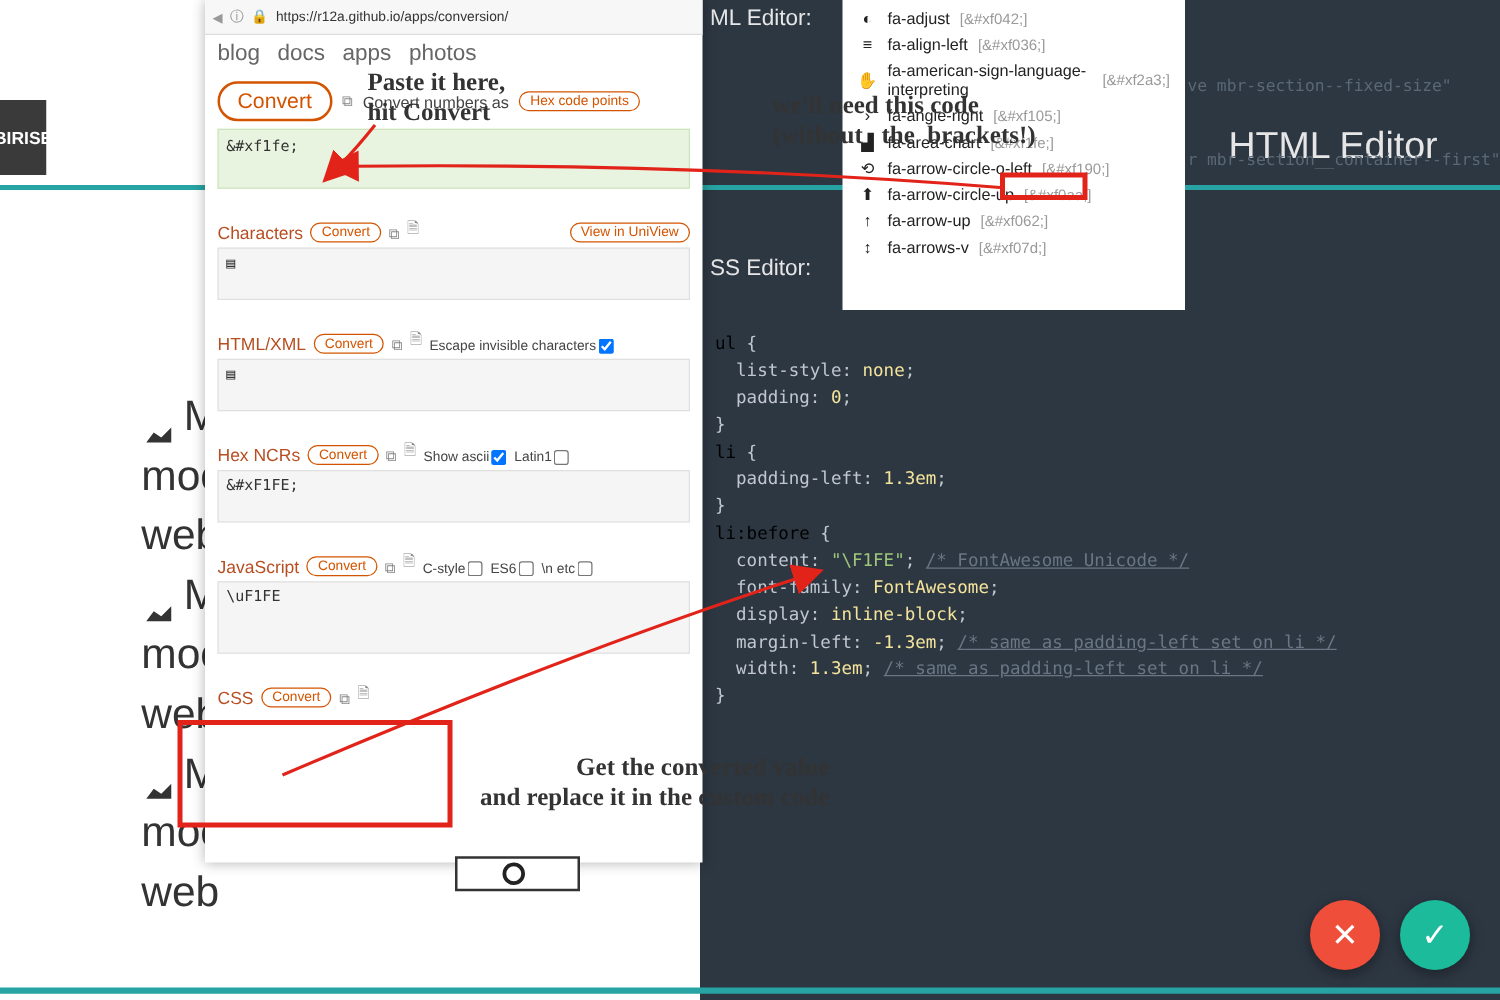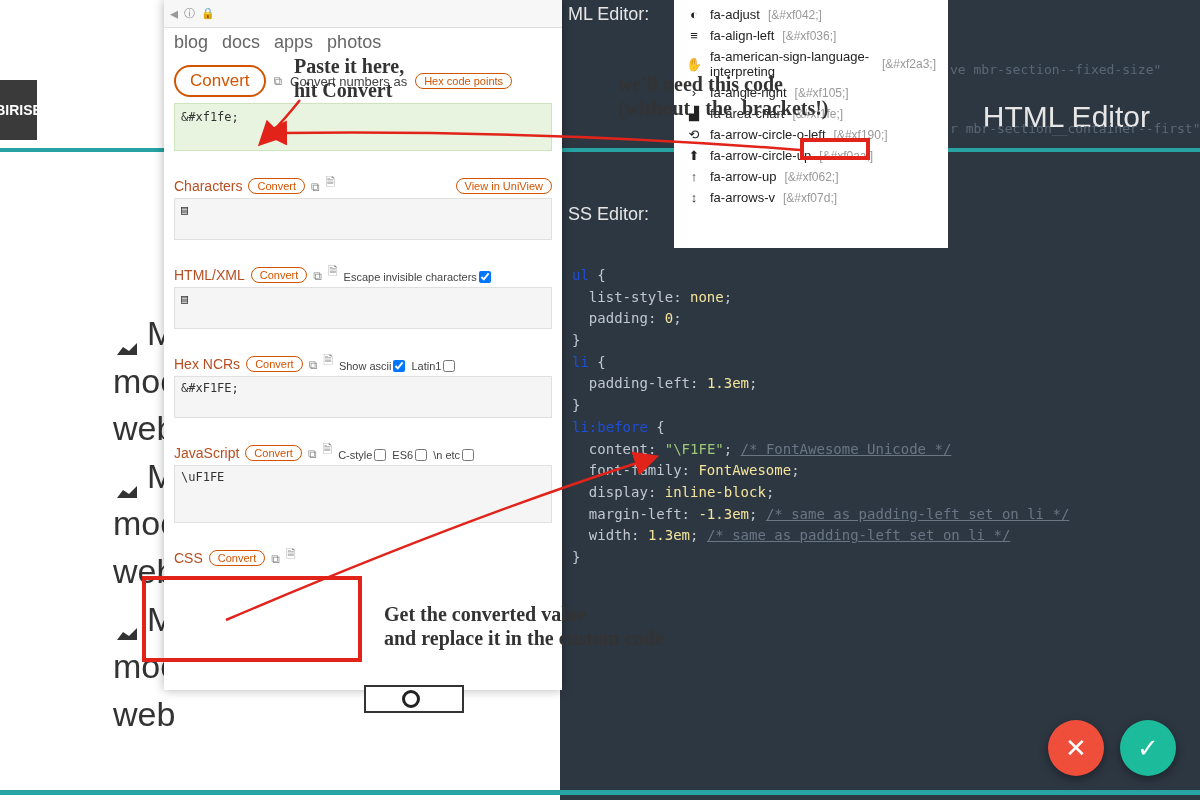--- a/index.html
+++ b/index.html
@@ -35,21 +35,21 @@
   .checkbox input { width:12px; height:12px;}
   .outbox { background:#f5f5f5; border:1px solid #e0e0e0; min-height:42px; margin-top:4px; padding:4px 6px; font-family:monospace; font-size:12px; color:#333;}
   .red-box1 { position:absolute; border:4px solid #e2231a; }
   
   .iconref { position:absolute; left:674px; top:0; width:274px; height:248px; background:#fff; padding:4px 12px; font-size:13px;}
   .iconref .row { display:flex; align-items:center; gap:8px; padding:3px 0; color:#222;}
   .iconref .glyph { width:16px; text-align:center; font-size:13px; color:#222;}
   .iconref .code { color:#999; font-size:12px;}
   
   .codeed { position:absolute; left:572px; top:265px; width:620px; font-family:'Consolas','Menlo',monospace; font-size:14px; line-height:1.55; color:#c0c7cf; white-space:pre;}
-  .tk-sel { color:#1d4ed8;}
+  .tk-sel { color:#000000;}
   .tk-prop { color:#c0c7cf;}
   .tk-val { color:#f5e49b;}
   .tk-str { color:#9ec77a;}
   .tk-cmt { color:#6a7684;text-decoration:underline;}
   .editor-labels { position:absolute; left:568px; font-size:18px; color:#e6e6e6;}
   
   .fab { position:absolute; bottom:24px; width:56px; height:56px; border-radius:50%; display:flex; align-items:center; justify-content:center; color:#fff; font-size:26px; box-shadow:0 3px 10px rgba(0,0,0,.4);}
   .fab-red { right:96px; background:#ef4e3a;}
   .fab-green { right:24px; background:#1cbb9b;}
   
@@ -100,20 +100,21 @@
 </div>
 
 <div class="editor-labels" style="top:4px;">ML Editor:</div>
 <div class="editor-labels" style="top:204px;">SS Editor:</div>
 
 <div class="browser">
   <div class="url-bar">
     <span class="back">◂</span>
     <span style="color:#888;">ⓘ</span>
     <span class="lock">🔒</span>
+    <input value="https://r12a.github.io/apps/conversion/" style="">
   </div>
   <div class="nav-row">
     <span>blog</span>
     <span>docs</span>
     <span>apps</span>
     <span>photos</span>
   </div>
 
   <div class="convert-panel">
     <div class="topline">
@@ -268,21 +269,21 @@
   <span class="tk-prop">width</span>: <span class="tk-val">1.3em</span>; <span class="tk-cmt">/* same as padding-left set on li */</span>
 }</div>
 
 <div class="red-box1" style="left:800px; top:138px; width:70px; height:22px;"></div>
 <div class="red-box1" style="left:142px; top:576px; width:220px; height:86px;"></div>
 
 <div class="hand" style="left:294px; top:54px;">Paste it here,
 hit Convert</div>
 <div class="hand" style="left:618px; top:72px;">we'll need this code
 (without   the  brackets!)</div>
-<div class="hand" style="left:384px; top:602px;">Get the converted value
+<div class="hand" style="left:384px; top:602px;text-align:right;">Get the converted value
 and replace it in the custom code</div>
 
 <svg class="arrow" style="left:0; top:0;" width="1200" height="800">
   <defs>
     <marker id="ah" markerWidth="12" markerHeight="12" refX="2" refY="5" orient="auto">
       <path d="M0,0 L10,5 L0,10 Z" fill="#e2231a"></path>
     </marker>
   </defs>
 
   <path d="M800,150 Q 550,130 282,133" stroke="#e2231a" stroke-width="2.5" fill="none" marker-end="url(#ah)"></path>

